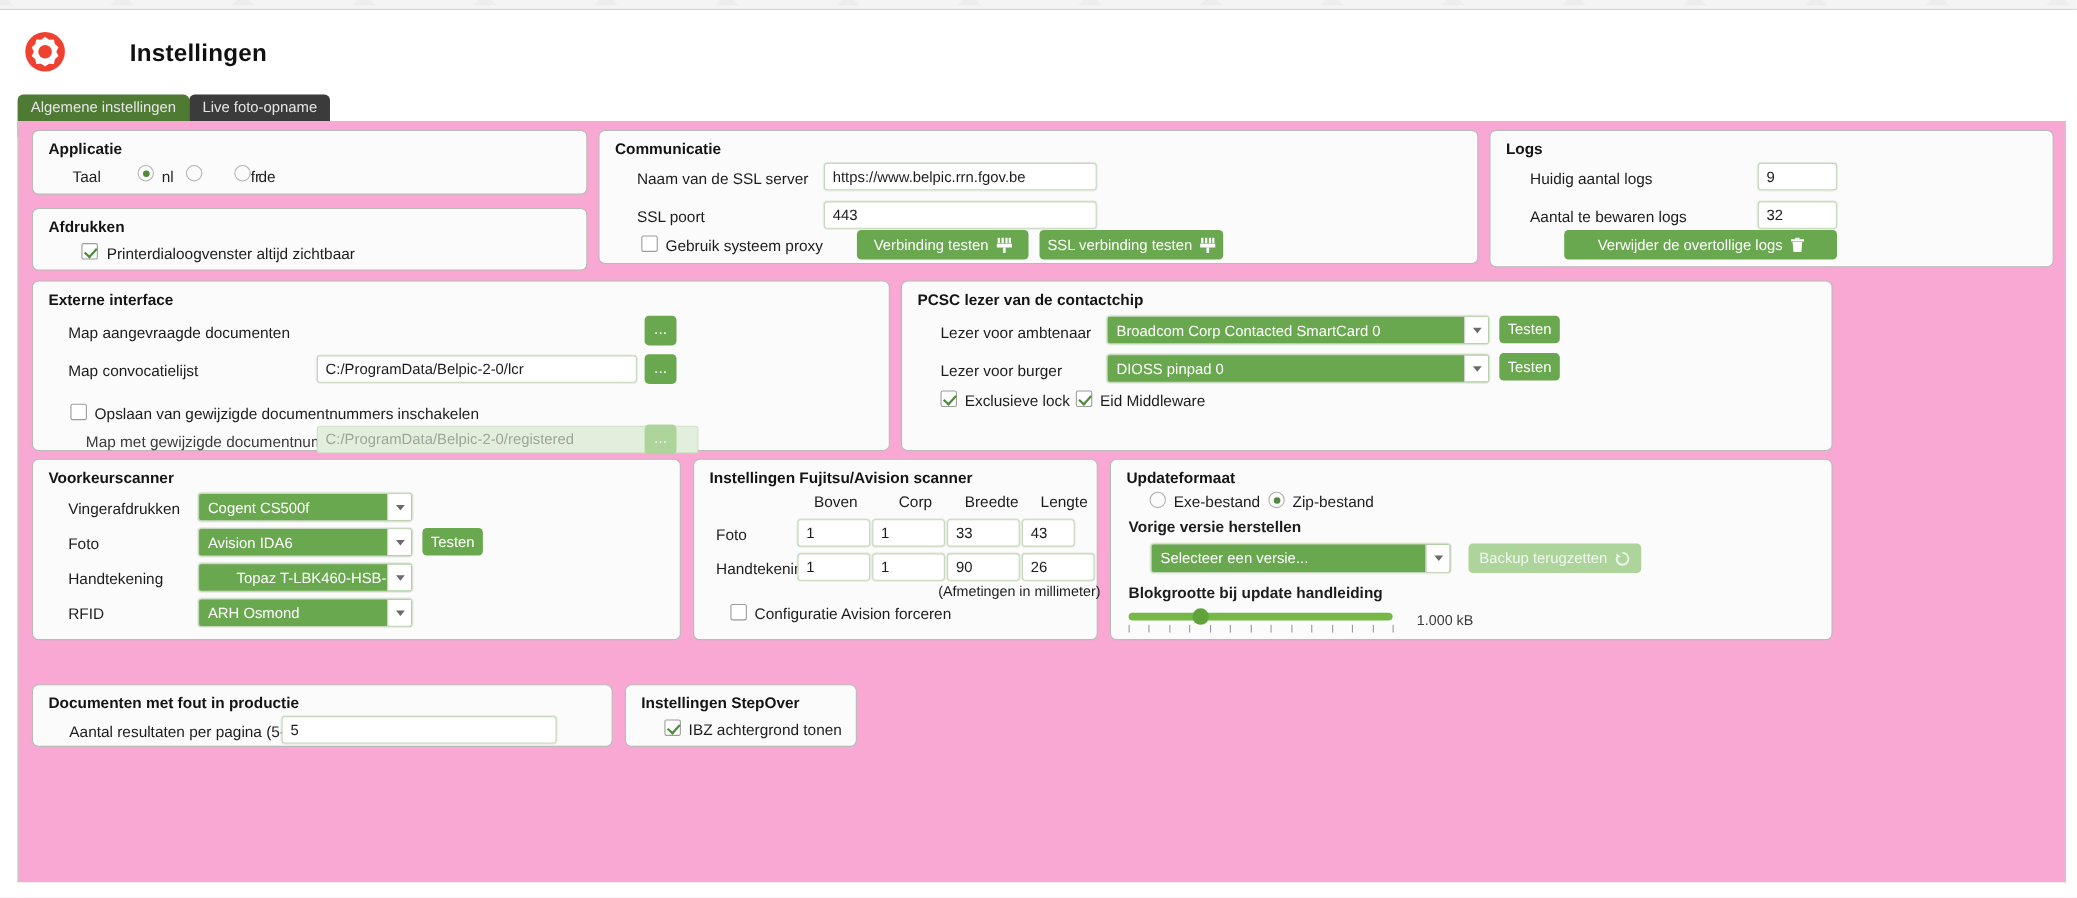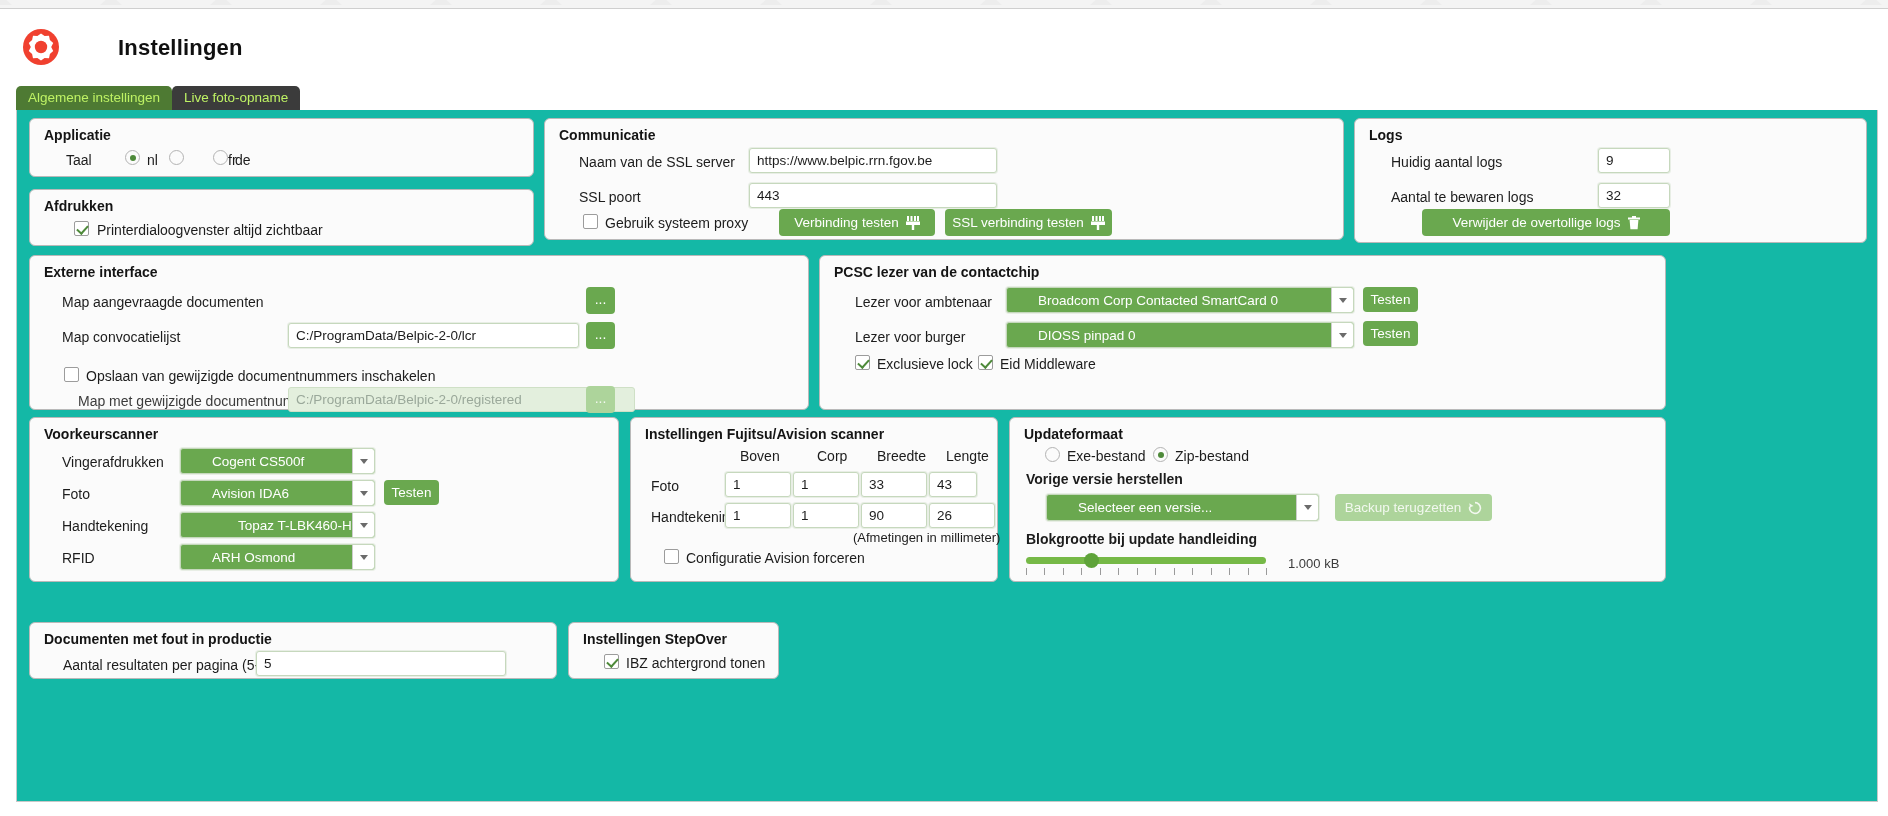--- a/index.html
+++ b/index.html
@@ -39,33 +39,33 @@
     letter-spacing: .2px;
   }
 
   
   .tabbar { position:absolute; left:0; top:86px; width:1888px; height:24px; }
   .tab {
     position: absolute; top: 0; height: 39px;
     padding: 0 12px;
     line-height: 24px;
     font-size: 13.5px;
-    color: #bef264;
+    color: #e5e5e5;
     border-radius: 5px 5px 0 0;
     white-space: nowrap;
     cursor: default;
   }
   .tab.active { background: #4e7a33; left: 16px; }
   .tab.inactive { background: #3b3b3b; left: 172px; }
 
   
   .canvas {
     position: absolute; left: 16px; top: 110px;
     width: 1862px; height: 692px;
-    background: #14b8a6;
+    background: #f9a8d4;
     border: 1px solid #c8c8c8;
     border-top: none;
   }
 
   
   .grp {
     position: absolute;
     background: #fbfbfb;
     border: 1px solid #b9b9b9;
     border-radius: 6px;
@@ -118,21 +118,21 @@
     background: #6aa84f;
     border: 1px solid #c6d8bd;
     border-radius: 3px;
     display: flex; align-items: center;
     color: #ffffff;
     font-size: 13.5px;
     cursor: pointer;
     overflow: hidden;
     box-shadow: 0 0 0 1px rgba(198,216,189,.35);
   }
-  .ddl .ddl-text { padding-left: 8px; flex: 1; white-space: nowrap; overflow: hidden; margin-left: 23px; }
+  .ddl .ddl-text { padding-left: 8px; flex: 1; white-space: nowrap; overflow: hidden; }
   .ddl .ddl-arrow {
     width: 22px; height: 100%;
     background: #ffffff;
     display: flex; align-items: center; justify-content: center;
     border-left: 1px solid #cdcdcd;
   }
   .ddl .ddl-arrow i {
     width: 0; height: 0;
     border-left: 4px solid transparent;
     border-right: 4px solid transparent;

